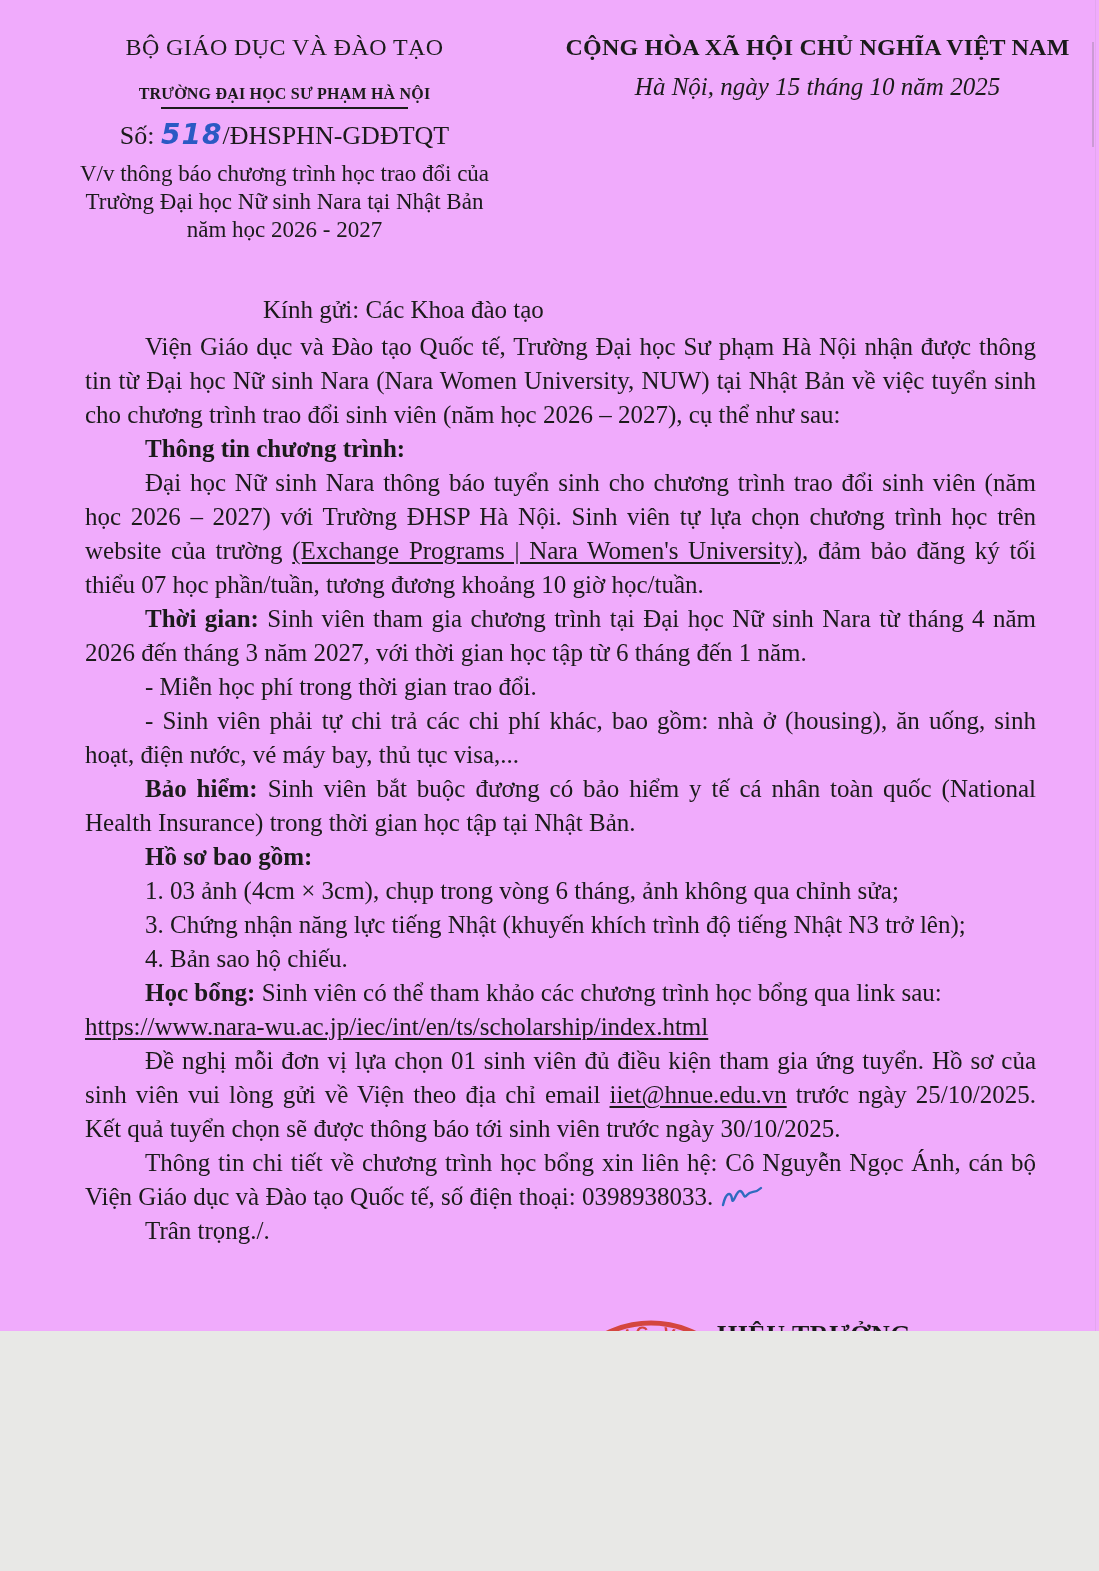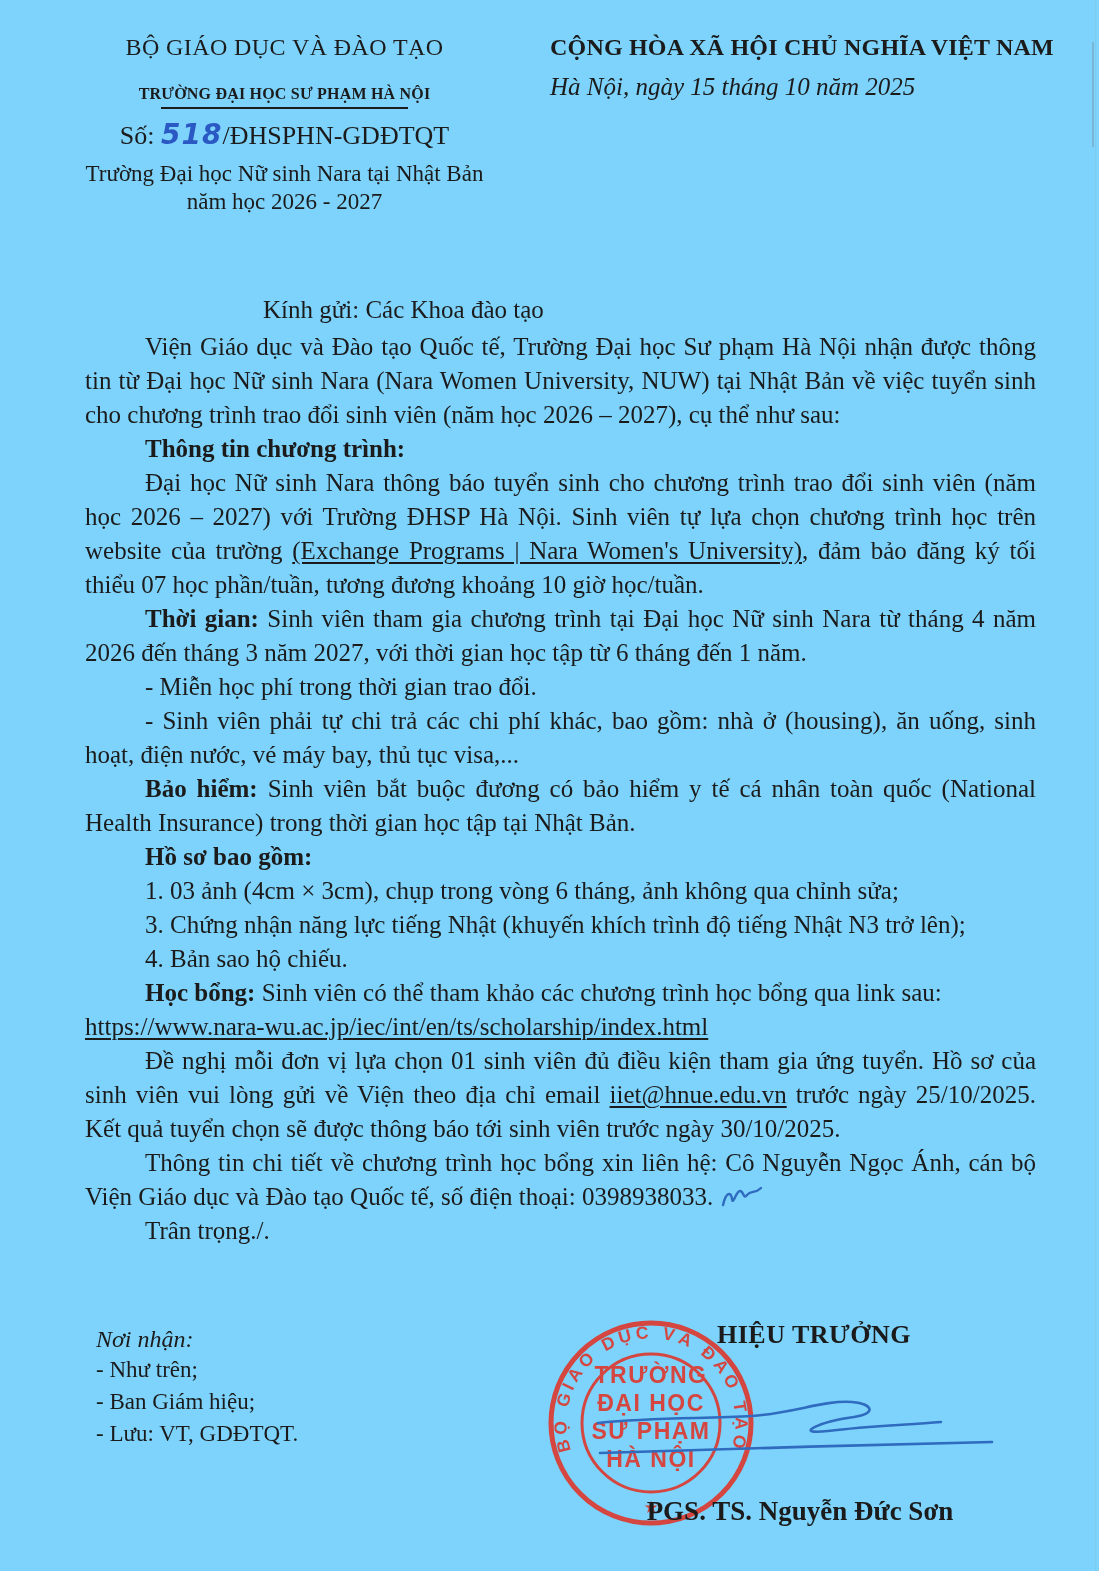--- a/index.html
+++ b/index.html
@@ -1,37 +1,37 @@
 <!DOCTYPE html>
 <html><head>
 <meta charset="utf-8">
 <style>
   html,body{margin:0;padding:0;background:#e8e8e6;}
   .page{
-    position:relative;width:1099px;height:1571px;margin:0 auto;
-    background:#7dd3fc;color:#1b1b1b;overflow:hidden;
+    position:relative;width:1099px;height:1331px;margin:0 auto;
+    background:#f0abfc;color:#1b1b1b;overflow:hidden;
     font-family:"Liberation Serif","DejaVu Serif",serif;
   }
   .scan-edge{position:absolute;right:5px;top:42px;width:2px;height:105px;background:rgba(110,110,110,.28);}
   .scan-edge2{position:absolute;right:3px;top:0;width:1px;height:100%;background:rgba(140,140,140,.12);}
 
   
   .hl{position:absolute;left:52px;top:34px;width:465px;text-align:center;}
   .hl-ministry{font-size:24px;letter-spacing:.4px;}
   .hl-univ{font-size:16px;font-weight:bold;margin-top:24px;letter-spacing:.2px;}
   .hl-rule{width:247px;border-top:2px solid #1c1c1c;margin:4px auto 0;}
   .hl-number{font-size:26px;margin-top:9px;}
   .hand{
     color:#2b59c4;font-family:"DejaVu Sans",sans-serif;font-style:italic;font-weight:bold;
     font-size:28px;letter-spacing:1px;
   }
   .hl-subject{font-size:23px;line-height:28px;margin-top:9px;}
 
   
-  .hr{position:absolute;left:550px;top:34px;width:535px;text-align:left;}
+  .hr{position:absolute;left:550px;top:34px;width:535px;text-align:center;}
   .hr-country{font-size:24px;font-weight:bold;letter-spacing:.2px;}
   .hr-motto{display:inline-block;font-size:27px;font-weight:bold;border-bottom:2.5px solid #161616;padding-bottom:3px;margin-top:9px;}
   .hr-date{font-style:italic;font-size:25px;margin-top:12px;}
 
   
   .salutation{position:absolute;left:263px;top:268px;font-size:25px;margin-top:28px;}
   .body-text{position:absolute;left:85px;top:330px;width:951px;}
   .para{margin:0;font-size:25px;line-height:34px;text-align:justify;text-indent:60px;}
   .b{font-weight:bold;}
   .u{text-decoration:underline;text-decoration-thickness:2px;text-underline-offset:3px;}
@@ -55,20 +55,21 @@
 <div class="page">
   <div class="scan-edge"></div>
   <div class="scan-edge2"></div>
 
   <div class="hl">
     <div class="hl-ministry">BỘ GIÁO DỤC VÀ ĐÀO TẠO</div>
     <div class="hl-univ">TRƯỜNG ĐẠI HỌC SƯ PHẠM HÀ NỘI</div>
     <div class="hl-rule"></div>
     <div class="hl-number"><span>Số: </span><span class="hand">518</span><span>/ĐHSPHN-GDĐTQT</span></div>
     <div class="hl-subject">
+      <div>V/v thông báo chương trình học trao đổi của</div>
       <div>Trường Đại học Nữ sinh Nara tại Nhật Bản</div>
       <div>năm học 2026 - 2027</div>
     </div>
   </div>
 
   <div class="hr">
     <div class="hr-country">CỘNG HÒA XÃ HỘI CHỦ NGHĨA VIỆT NAM</div>
     <div class="hr-date">Hà Nội, ngày 15 tháng 10 năm 2025</div>
   </div>
 

